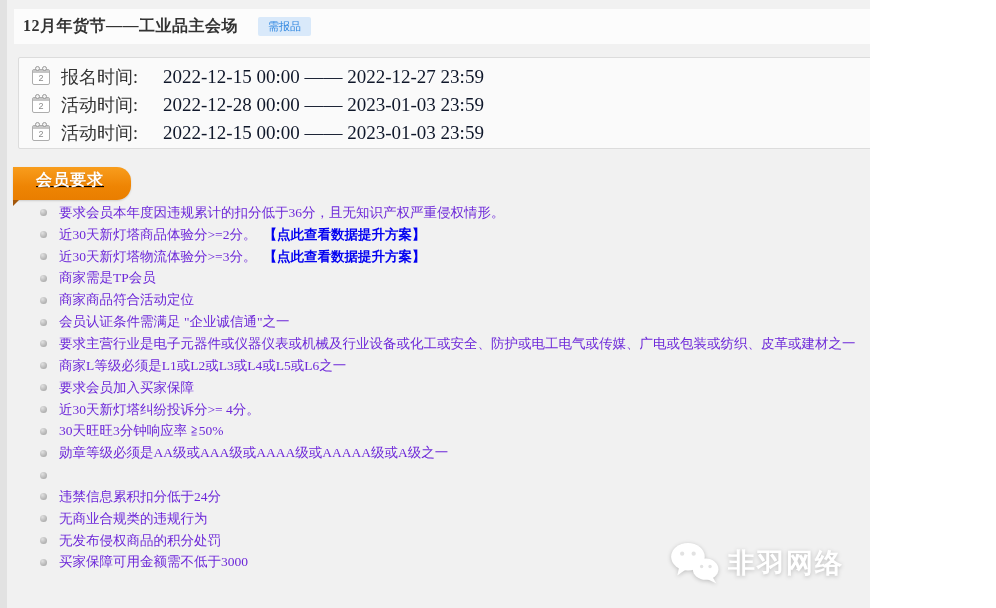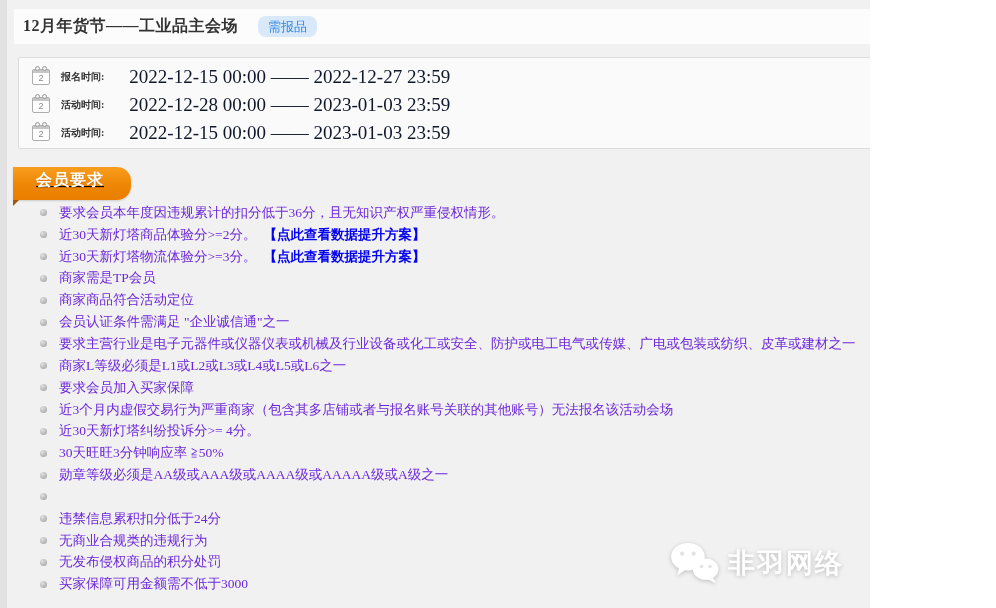--- a/index.html
+++ b/index.html
@@ -16,21 +16,21 @@
   .header-bar{
     position:absolute;left:14px;top:9px;right:0;height:35px;
     background:#fcfcfc;display:flex;align-items:center;
   }
   .page-title{
     margin-left:9px;font-size:16px;font-weight:bold;color:#333;
     letter-spacing:0.5px;
   }
   .badge{
     margin-left:20px;background:#d9e9fa;color:#2e86e0;
-    font-size:13px;padding:3px 10px;border-radius:8px;line-height:1.2;
+    font-size:11px;padding:3px 10px;border-radius:2px;line-height:1.2;
     font-family:"Liberation Sans","DejaVu Sans",sans-serif;
   }
 
   
   .time-box{
     position:absolute;left:18px;top:57px;width:971px;height:92px;
     background:#fafafa;border:1px solid #dcdcdc;border-radius:2px;
     box-sizing:border-box;padding-top:5px;
   }
   .time-row{display:flex;align-items:center;height:28px;padding-left:13px;}
@@ -43,21 +43,21 @@
   .cal .cal-ring{
     position:absolute;top:-4px;left:2px;width:3px;height:3px;
     border:1px solid #9a9a9a;border-radius:50%;background:#f1f1f1;
   }
   .cal .cal-ring2{left:9px;}
   .cal .cal-num{
     position:absolute;left:0;right:0;top:3px;text-align:center;
     font-size:9px;line-height:11px;color:#8a8a8a;
     font-family:"Liberation Sans","DejaVu Sans",sans-serif;
   }
-  .time-label{margin-left:11px;font-size:10px;font-weight:bold;color:#333;}
+  .time-label{margin-left:11px;font-size:18px;font-weight:normal;color:#333;}
   .time-value{margin-left:25px;font-size:19px;color:#0f172a;}
 
   
   .ribbon{
     position:absolute;left:13px;top:167px;height:27px;
     background:linear-gradient(180deg,#f89d1d 0%,#ee8403 60%,#e97e00 100%);
     border-radius:0 14px 14px 0;
     padding:0 27px 6px 23px;
     display:flex;align-items:center;
     box-shadow:0 1px 2px rgba(0,0,0,0.15);
@@ -201,25 +201,20 @@
     <span class="txt">商家L等级必须是L1或L2或L3或L4或L5或L6之一</span>
 
   </li>
 
   <li class="req-item">
     <span class="dot"></span>
     <span class="txt">要求会员加入买家保障</span>
 
   </li>
 
-  <li class="req-item">
-    <span class="dot"></span>
-    <span class="txt">近3个月内虚假交易行为严重商家（包含其多店铺或者与报名账号关联的其他账号）无法报名该活动会场</span>
-
-  </li>
 
   <li class="req-item">
     <span class="dot"></span>
     <span class="txt">近30天新灯塔纠纷投诉分&gt;= 4分。</span>
 
   </li>
 
   <li class="req-item">
     <span class="dot"></span>
     <span class="txt">30天旺旺3分钟响应率 ≧50%</span>

